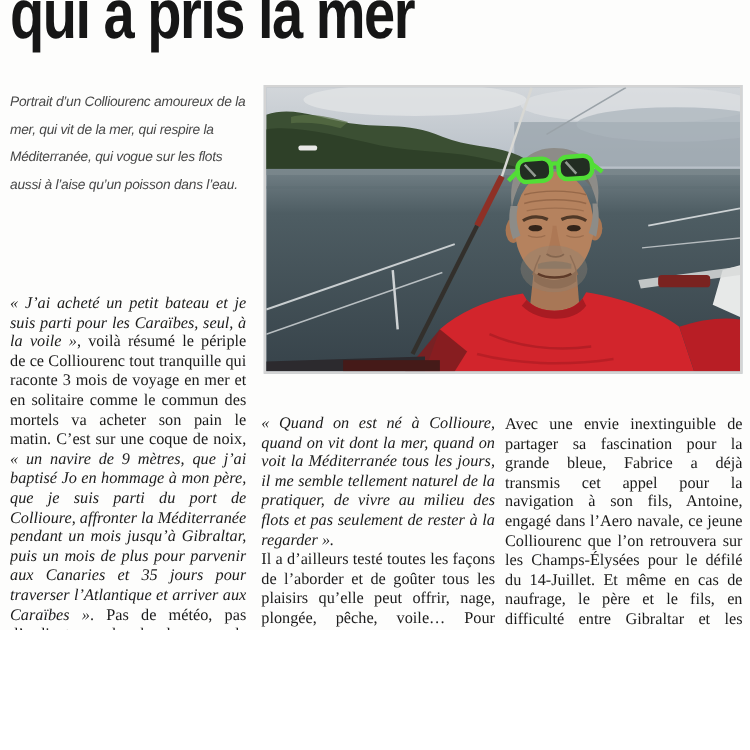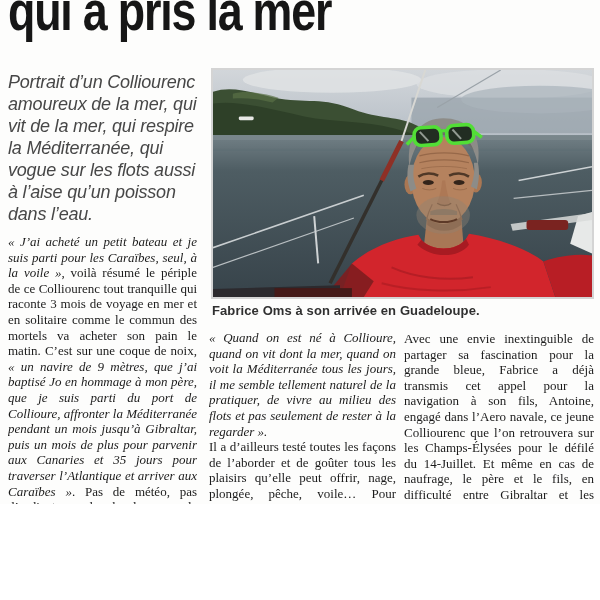--- a/index.html
+++ b/index.html
@@ -10,21 +10,21 @@
   .headline {
     position:absolute; left:8px; top:-17px;
     font-size:56px; line-height:1; font-weight:bold; color:#161616;
     letter-spacing:-1.5px; white-space:nowrap;
     transform:scaleX(0.8); transform-origin:0 0;
     font-family:"Liberation Sans", sans-serif;
   }
 
   .lead {
     position:absolute; left:8px; top:71px; width:194px;
-    font-style:italic; font-size:18px; line-height:22px;
+    font-style:italic; font-size:11px; line-height:22px;
     color:#474747; letter-spacing:-0.2px;
   }
 
   .photo {
     position:absolute; left:211px; top:68px; width:383px; height:231px;
     border:2px solid #d4d4d4; background:#b9c1c8;
   }
   .photo svg { display:block; width:100%; height:100%; }
 
   .caption {
@@ -154,21 +154,20 @@
         <path d="M210,172 C220,184 246,184 255,171 L258,177 C248,191 220,191 206,177 Z" fill="#a81b22"></path>
         <path d="M180,200 C202,210 232,214 262,210" stroke="#a81b22" stroke-width="2" fill="none" opacity="0.7"></path>
         <path d="M170,216 C200,224 240,226 280,220" stroke="#a81b22" stroke-width="2" fill="none" opacity="0.6"></path>
         <path d="M140,196 L162,214 L152,230 L112,230 Z" fill="#7e1d1f" opacity="0.9"></path>
         <path d="M0,222 L128,218 L128,230 L0,230 Z" fill="#2c2a2e"></path>
         <rect x="62" y="221" width="78" height="9" fill="#451a18"></rect>
       </g>
     </svg>
   </figure>
 
-  <figcaption class="caption">Fabrice Oms à son arrivée en Guadeloupe.</figcaption>
 
   <div class="bodycol" id="col-0">
       <p class="body-par"><span class="it">« J’ai acheté un petit bateau et je suis parti pour les Caraïbes, seul, à la voile »</span><span>, voilà résumé le périple de ce Colliourenc tout tranquille qui raconte 3 mois de voyage en mer et en solitaire comme le commun des mortels va acheter son pain le matin. C’est sur une coque de noix, </span><span class="it">« un navire de 9 mètres, que j’ai baptisé Jo en hommage à mon père, que je suis parti du port de Collioure, affronter la Méditerranée pendant un mois jusqu’à Gibraltar, puis un mois de plus pour parvenir aux Canaries et 35 jours pour traverser l’Atlantique et arriver aux Caraïbes »</span><span>. Pas de météo, pas d’ordinateur de bord, pas de téléphone, pas de matériel sophistiqué, juste un petit GPS et des cartes, une traversée </span><span class="it">« à l’ancienne »</span><span>, en bon naviga-</span></p>
     </div>
   <div class="bodycol" id="col-1">
       <p class="body-par"><span class="it">« Quand on est né à Collioure, quand on vit dont la mer, quand on voit la Méditerranée tous les jours, il me semble tellement naturel de la pratiquer, de vivre au milieu des flots et pas seulement de rester à la regarder ».</span></p>
       <p class="body-par"><span>Il a d’ailleurs testé toutes les façons de l’aborder et de goûter tous les plaisirs qu’elle peut offrir, nage, plongée, pêche, voile… Pour Fabrice Oms, le bonheur de l’eau, c’est aussi la pratique du canyoning dont il a fait son métier, voire du « coastering », version maritime du canyoning qui permet de profiter des joies</span></p>
     </div>
   <div class="bodycol" id="col-2">
       <p class="body-par"><span>Avec une envie inextinguible de partager sa fascination pour la grande bleue, Fabrice a déjà transmis cet appel pour la navigation à son fils, Antoine, engagé dans l’Aero navale, ce jeune Colliourenc que l’on retrouvera sur les Champs-Élysées pour le défilé du 14-Juillet. Et même en cas de naufrage, le père et le fils, en difficulté entre Gibraltar et les Canaries lors d’une tentative de nouveau voyage maritime, gardent leur sang-froid pour éviter une collision avec un porte container.</span></p>

